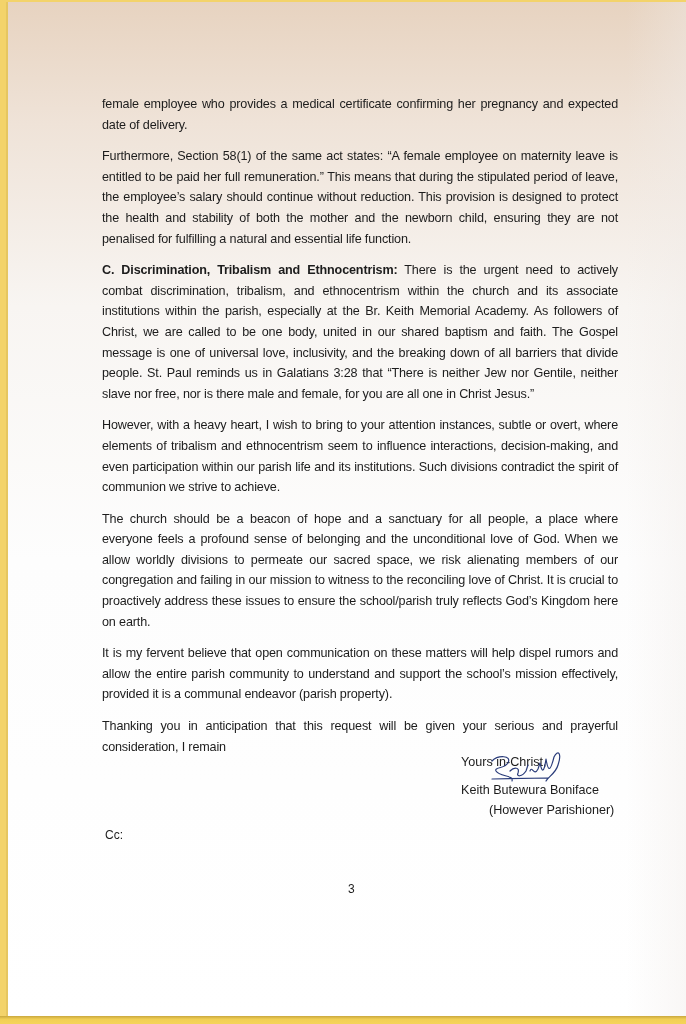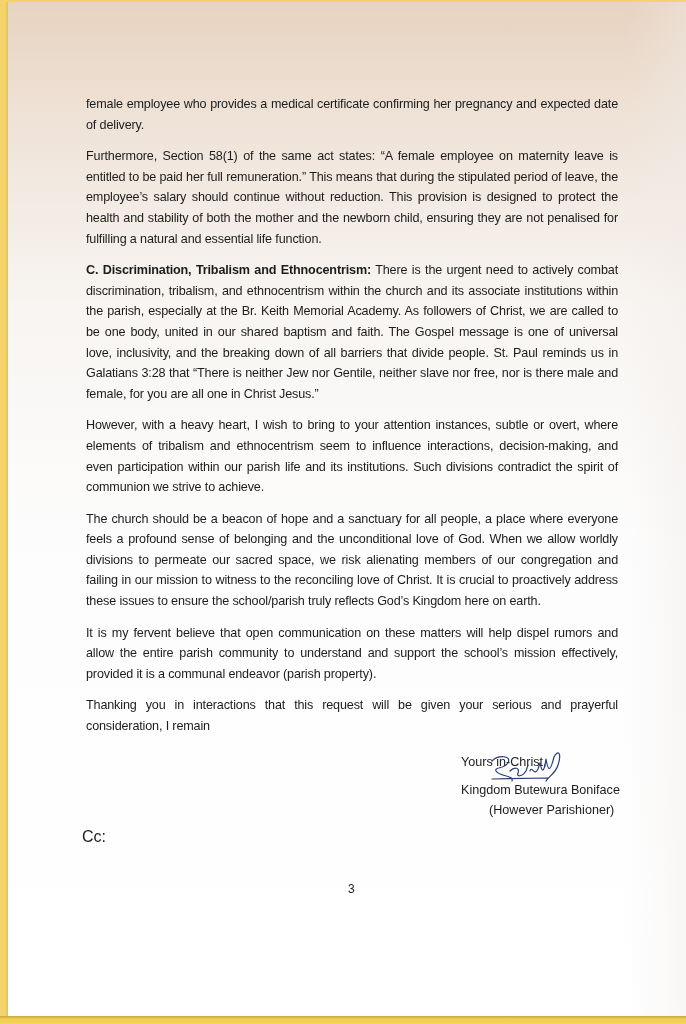--- a/index.html
+++ b/index.html
@@ -16,33 +16,33 @@
     .page::after {
       content: ""; position: absolute; right: 0; top: 0; width: 60px; height: 1014px;
       background: linear-gradient(90deg, rgba(255,255,255,0) 0%, rgba(240,235,232,0.4) 100%);
       pointer-events: none;
     }
     .content {
       position: absolute; left: 80px; top: 92px; width: 532px;
       color: #1c1c1c; font-size: 12.6px; line-height: 20.6px;
       letter-spacing: -0.15px;
     }
-    .para { margin: 0 0 11px 0; text-align: justify; }
+    .para { margin: 0 0 11px 16px; text-align: justify; }
     .heading { font-weight: bold; }
     .closing {
       position: absolute; left: 455px; top: 740px; color: #1c1c1c;
       font-size: 12.6px; line-height: 20px; margin-top: 10px;
     }
     .closing div { white-space: nowrap; }
     .closing .title-line { padding-left: 28px; }
     .signature {
       position: absolute; left: 482px; top: 745px; width: 90px; height: 40px;
     }
     .cc {
-      position: absolute; left: 76px; top: 826px; font-size: 16px; color: #1c1c1c;
+      position: absolute; left: 99px; top: 826px; font-size: 12px; color: #1c1c1c;
     }
     .pagenum {
       position: absolute; left: 342px; top: 880px; font-size: 12px; color: #1c1c1c;
     }
     .bottom-band {
       position: absolute; left: 0; top: 1016px; width: 686px; height: 8px;
       background: linear-gradient(180deg, #c9a83e 0%, #f1cf55 40%, #f5d45a 100%);
     }
   </style>
 </head>
@@ -62,28 +62,28 @@
     <p class="para">
       <span>However, with a heavy heart, I wish to bring to your attention instances, subtle or overt, where elements of tribalism and ethnocentrism seem to influence interactions, decision-making, and even participation within our parish life and its institutions. Such divisions contradict the spirit of communion we strive to achieve.</span>
     </p>
     <p class="para">
       <span>The church should be a beacon of hope and a sanctuary for all people, a place where everyone feels a profound sense of belonging and the unconditional love of God. When we allow worldly divisions to permeate our sacred space, we risk alienating members of our congregation and failing in our mission to witness to the reconciling love of Christ. It is crucial to proactively address these issues to ensure the school/parish truly reflects God’s Kingdom here on earth.</span>
     </p>
     <p class="para">
       <span>It is my fervent believe that open communication on these matters will help dispel rumors and allow the entire parish community to understand and support the school’s mission effectively, provided it is a communal endeavor (parish property).</span>
     </p>
     <p class="para">
-      <span>Thanking you in interactions that this request will be given your serious and prayerful consideration, I remain</span>
+      <span>Thanking you in anticipation that this request will be given your serious and prayerful consideration, I remain</span>
     </p>
   </div>
 
   <div class="closing">
     <div>Yours in-Christ,</div>
     <div style="height:8px"></div>
-    <div>Kingdom Butewura Boniface</div>
+    <div>Keith Butewura Boniface</div>
     <div class="title-line">(However Parishioner)</div>
   </div>
 
   <svg class="signature" viewBox="0 0 90 40">
     <path d="M4 14 C10 8, 24 8, 20 16 C16 22, 6 20, 8 24 C12 30, 26 28, 24 34 M22 24 C26 20, 32 20, 30 26 C28 30, 34 30, 38 24 L40 18 M42 24 C44 18, 46 30, 50 22 L52 16 C54 26, 56 26, 58 12 C60 24, 62 26, 66 10 C70 2, 74 6, 70 18 C68 26, 60 30, 58 34 M4 32 L60 31" fill="none" stroke="#2a3c7a" stroke-width="1.2" stroke-linecap="round" stroke-linejoin="round"></path>
   </svg>
 
   <div class="cc">Cc:</div>
   <div class="pagenum">3</div>
 </div>

